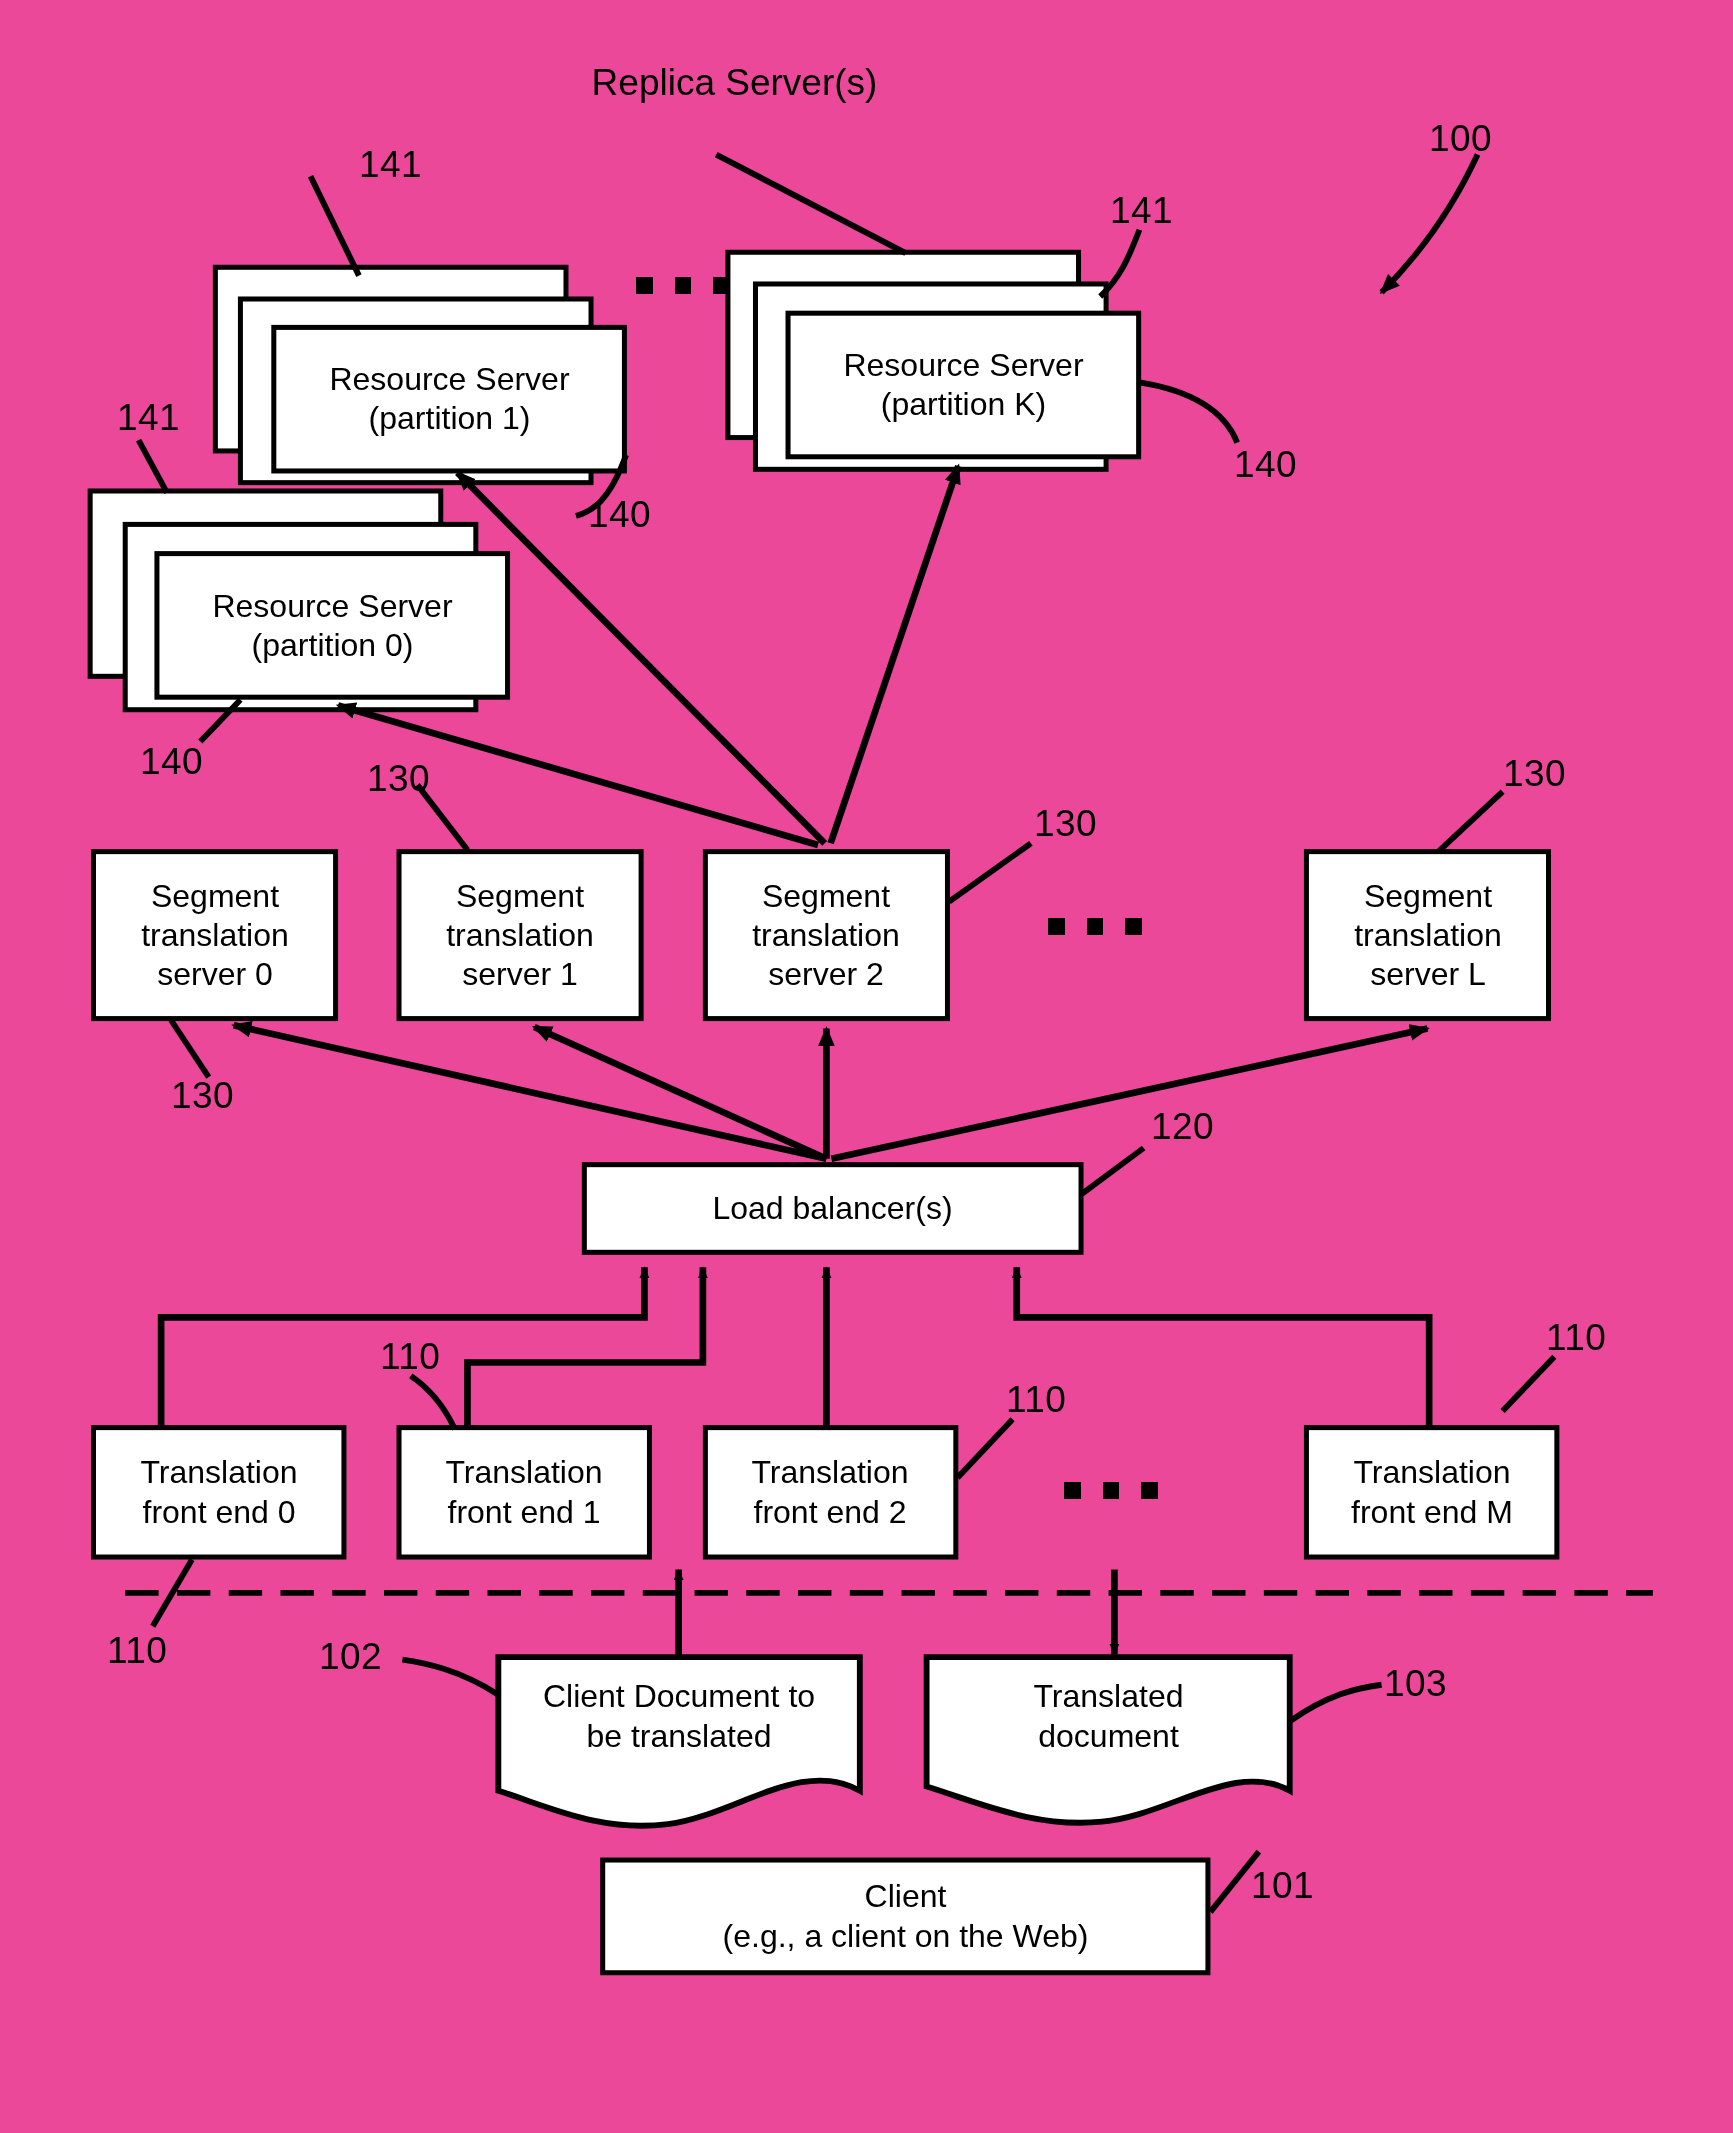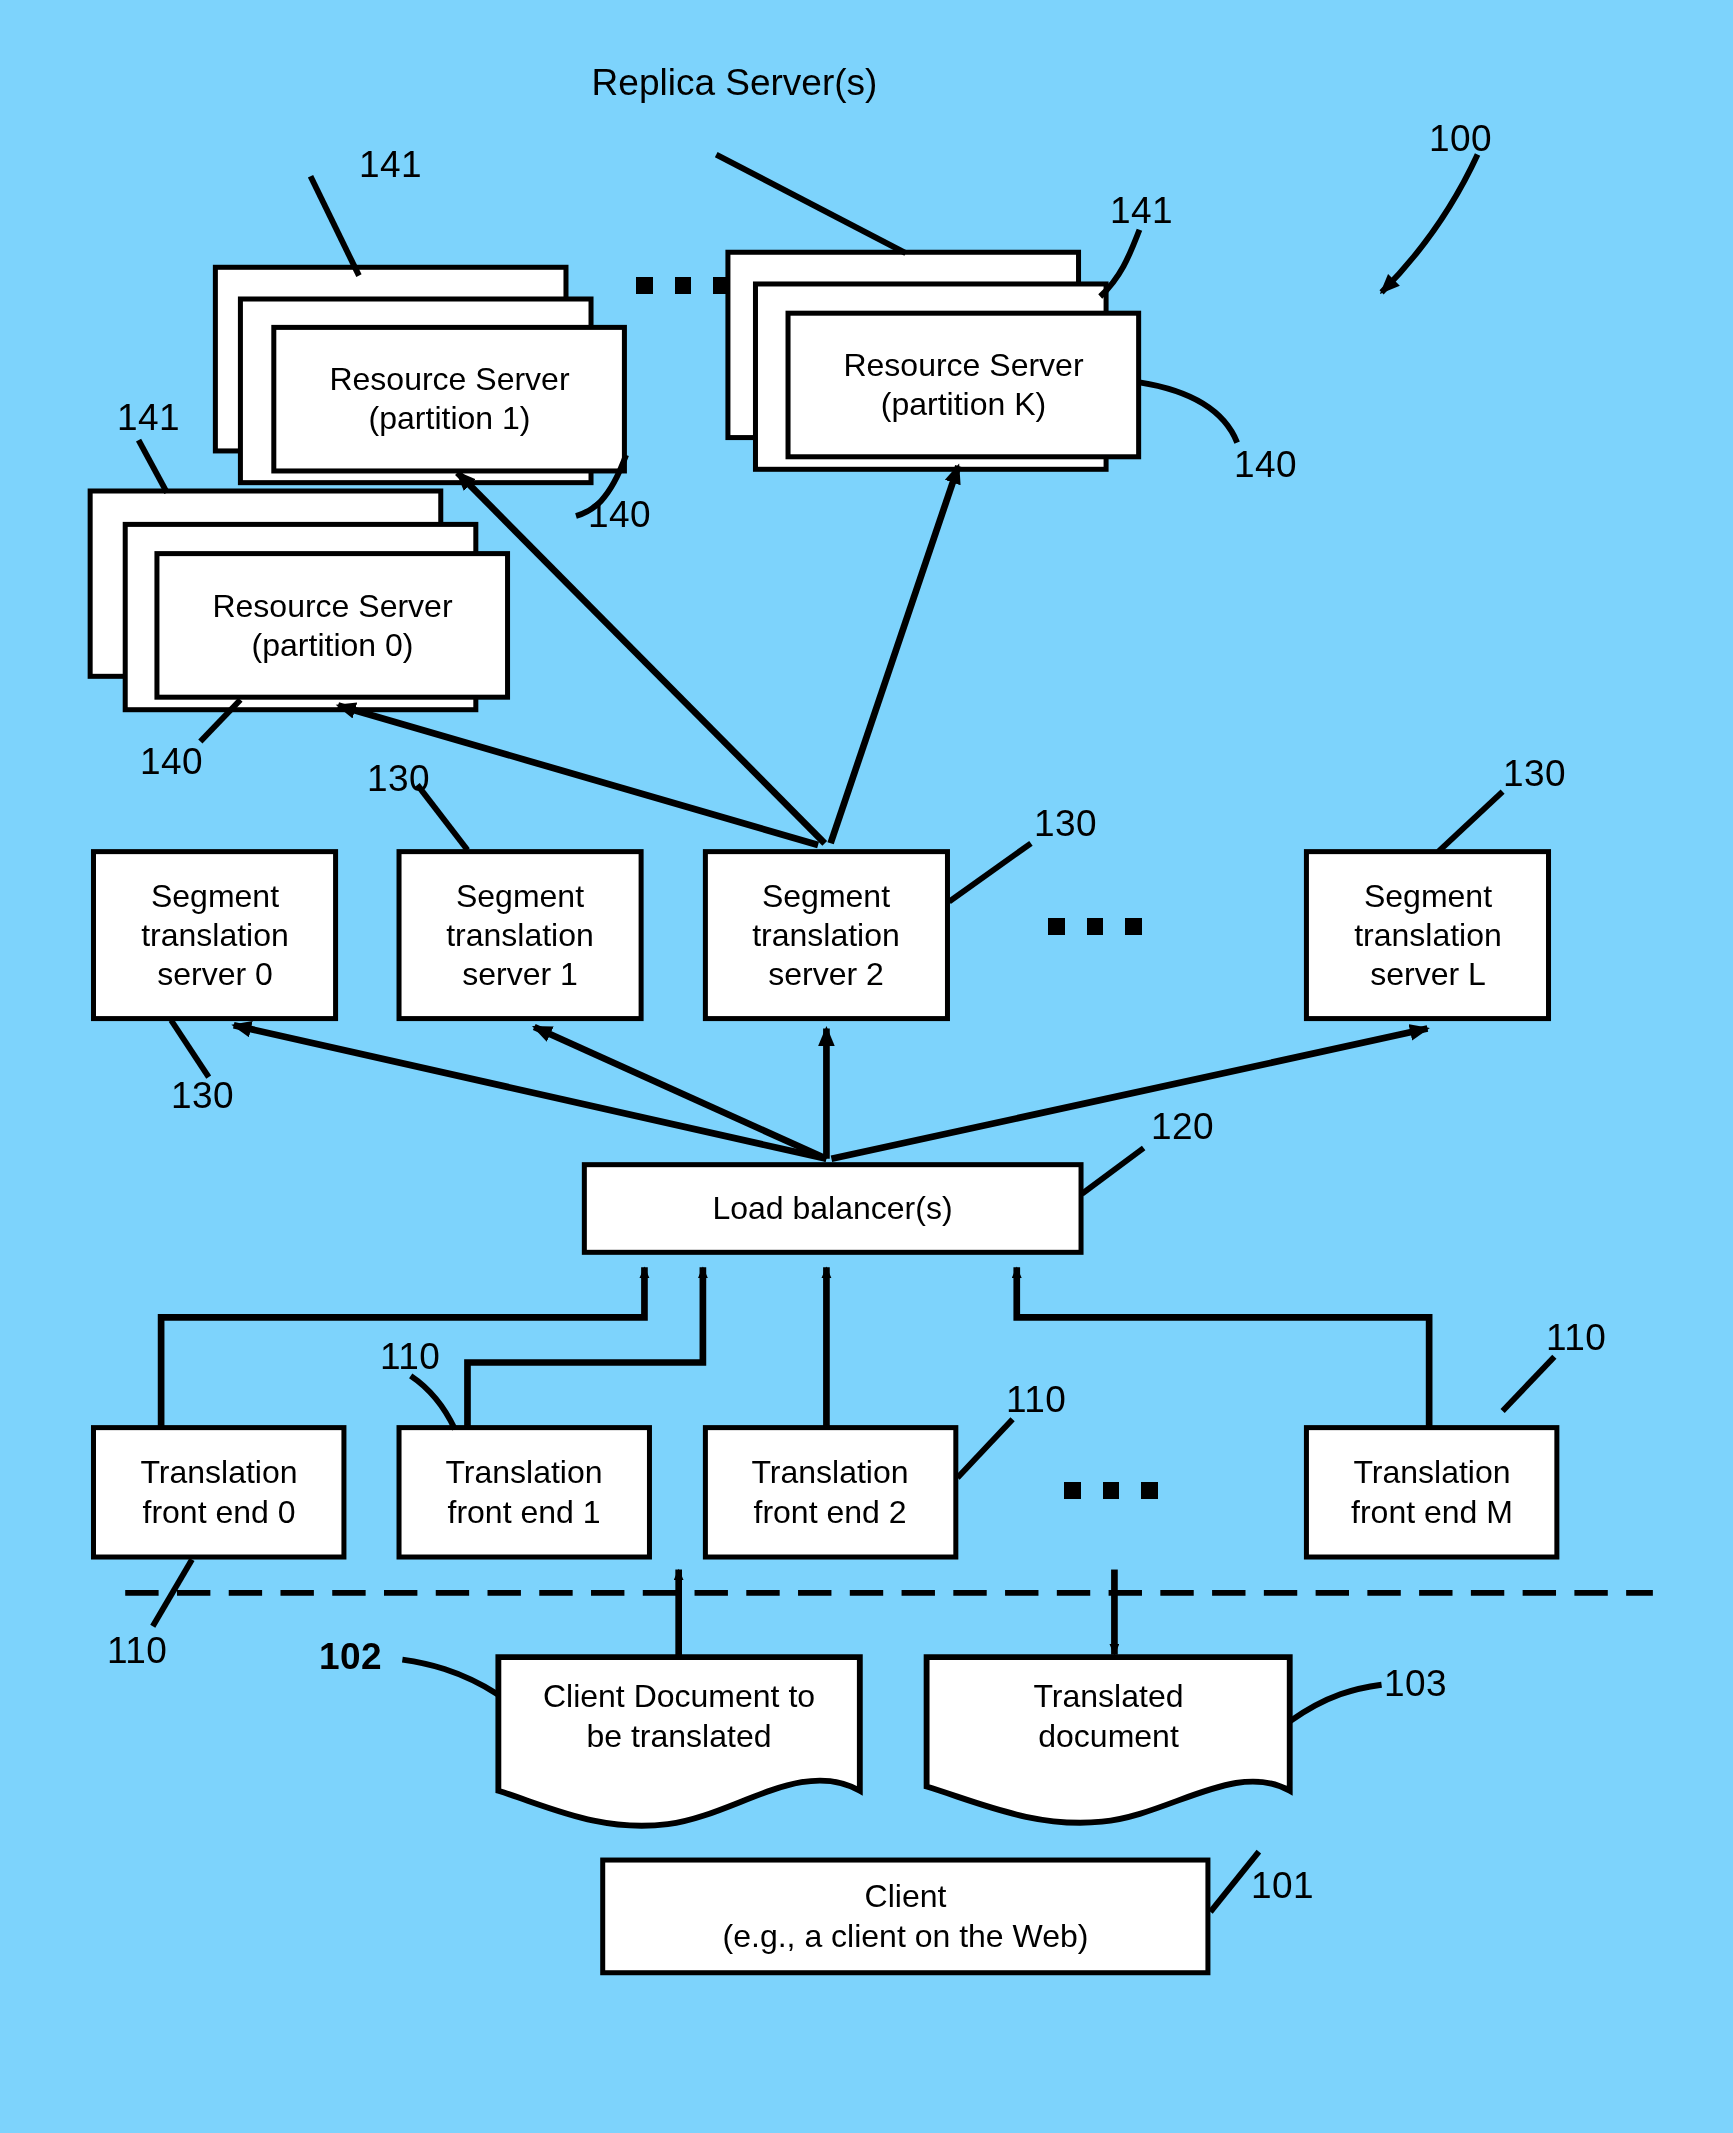--- a/index.html
+++ b/index.html
@@ -7,21 +7,21 @@
     padding: 0;
     background: #ffffff;
   }
   body {
     font-family: "Liberation Sans", sans-serif;
   }
   #figure {
     position: relative;
     width: 1733px;
     height: 2134px;
-    background: #7dd3fc;
+    background: #ec4899;
     overflow: hidden;
   }
   #vec {
     position: absolute;
     left: 0;
     top: 0;
     width: 1733px;
     height: 2134px;
   }
   
@@ -267,21 +267,21 @@
   <div class="dotgroup" style="left:1064px; top:1482px;">
     <span></span>
       <span></span>
       <span></span>
   </div>
 
   <div class="boxtext" style="left:498px; top:1663px; width:362px; height:107px;">
     <div>Client Document to</div>
     <div>be translated</div>
   </div>
-  <div class="refnum" style="left:319px; top:1636px;font-weight:bold;">102</div>
+  <div class="refnum" style="left:319px; top:1636px;">102</div>
 
   <div class="boxtext" style="left:927px; top:1663px; width:363px; height:107px;">
     <div>Translated</div>
     <div>document</div>
   </div>
   <div class="refnum" style="left:1384px; top:1663px;">103</div>
 
   <div class="boxtext" style="left:603px; top:1860px; width:605px; height:113px;">
     <div>Client</div>
     <div>(e.g., a client on the Web)</div>

